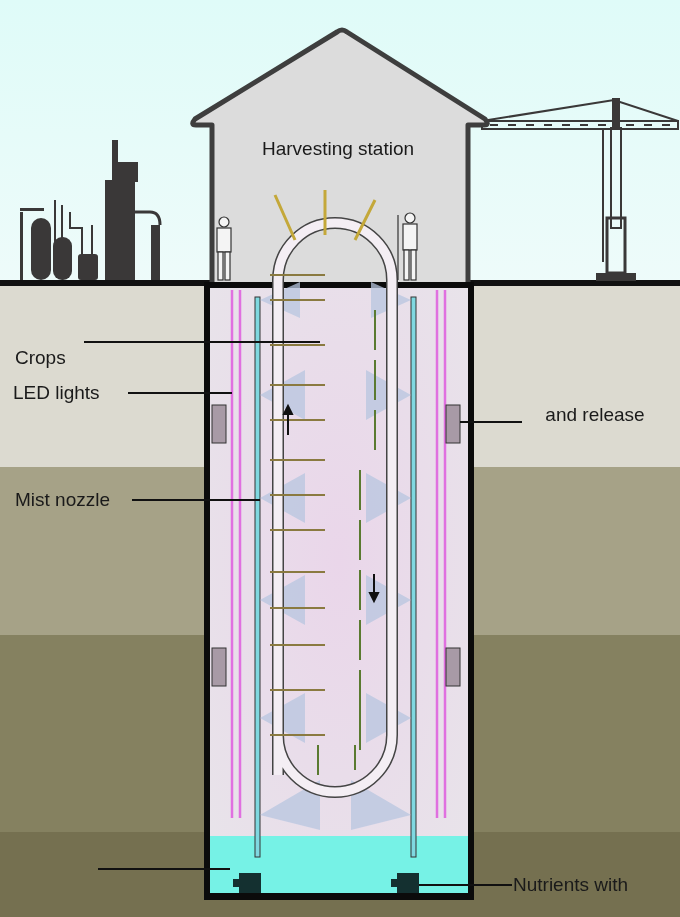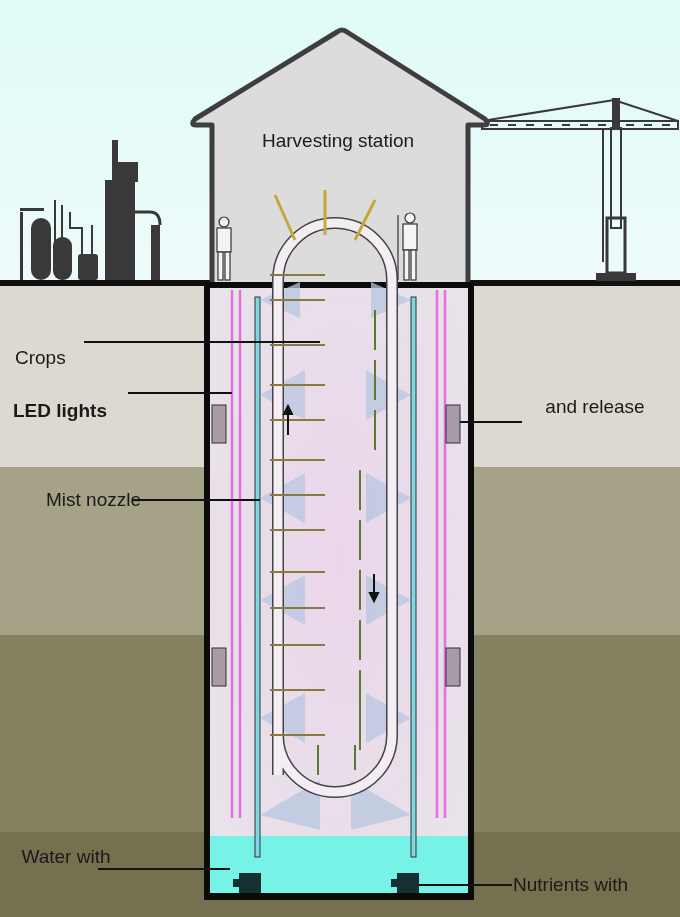--- a/index.html
+++ b/index.html
@@ -1,19 +1,19 @@
 <!DOCTYPE html>
 <html><head>
 <meta charset="utf-8">
 <style>
   html,body{margin:0;padding:0;}
   body{width:680px;height:917px;position:relative;overflow:hidden;background:#e0fbf8;font-family:"Liberation Sans",sans-serif;}
   svg{position:absolute;left:0;top:0;}
   .lbl{position:absolute;font-size:19px;color:#1a1a1a;line-height:22px;white-space:nowrap;}
-  .ctr{text-align:center;}
+  .ctr{text-align:center;margin-top:8px;}
 </style>
 </head>
 <body>
 
 <svg width="680" height="917" viewBox="0 0 680 917">
   <defs>
     <linearGradient id="sky" x1="0" y1="0" x2="0" y2="1">
       <stop offset="0" stop-color="#dffbf8"></stop>
       <stop offset="1" stop-color="#eefbfa"></stop>
     </linearGradient>
@@ -141,21 +141,20 @@
     <line x1="460" y1="422" x2="522" y2="422"></line>
     <line x1="98" y1="869" x2="178" y2="869"></line>
     <line x1="178" y1="869" x2="178" y2="869"></line>
     <line x1="98" y1="869" x2="230" y2="869"></line>
     <line x1="419" y1="885" x2="512" y2="885"></line>
   </g>
 </svg>
 
 <div class="lbl ctr" style="left:240px;top:130px;width:196px;">Harvesting station</div>
 <div class="lbl" style="left:15px;top:331px;margin-top:16px;">Crops</div>
-<div class="lbl" style="left:13px;top:400px;font-weight:bold;">LED lights</div>
-<div class="lbl" style="left:15px;top:489px;margin-left:31px;">Mist nozzle</div>
+<div class="lbl" style="left:13px;top:382px;">LED lights</div>
+<div class="lbl" style="left:15px;top:489px;">Mist nozzle</div>
 <div class="lbl ctr" style="left:510px;top:396px;width:170px;">
   <div>and release</div>
 </div>
 <div class="lbl ctr" style="left:8px;top:846px;width:116px;">
-  <div>Water with</div>
 </div>
 <div class="lbl" style="left:513px;top:874px;">Nutrients with</div>
 
 </body></html>

